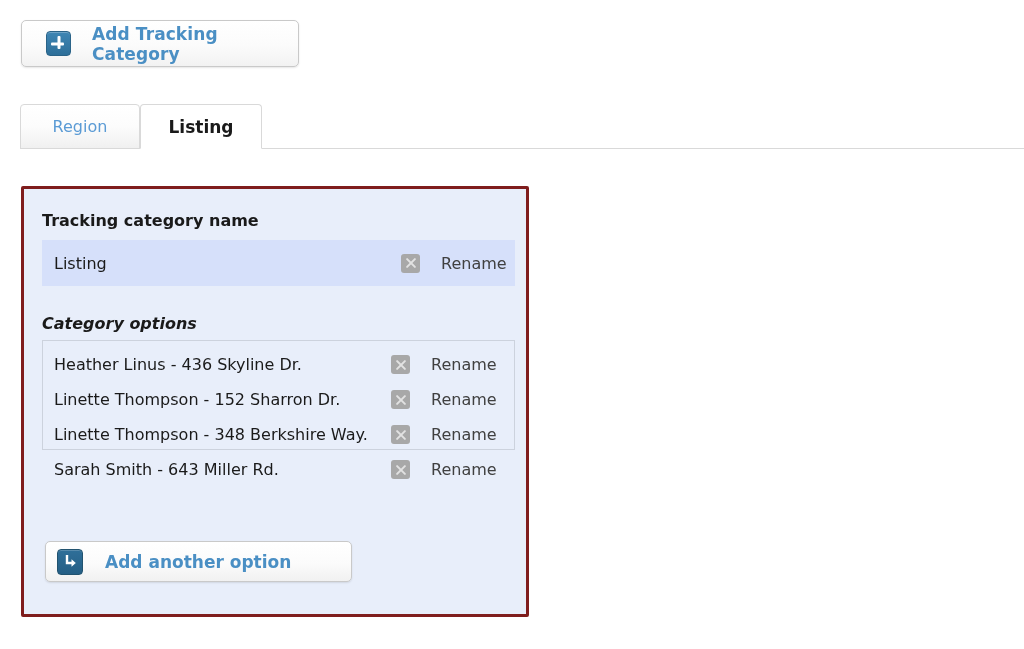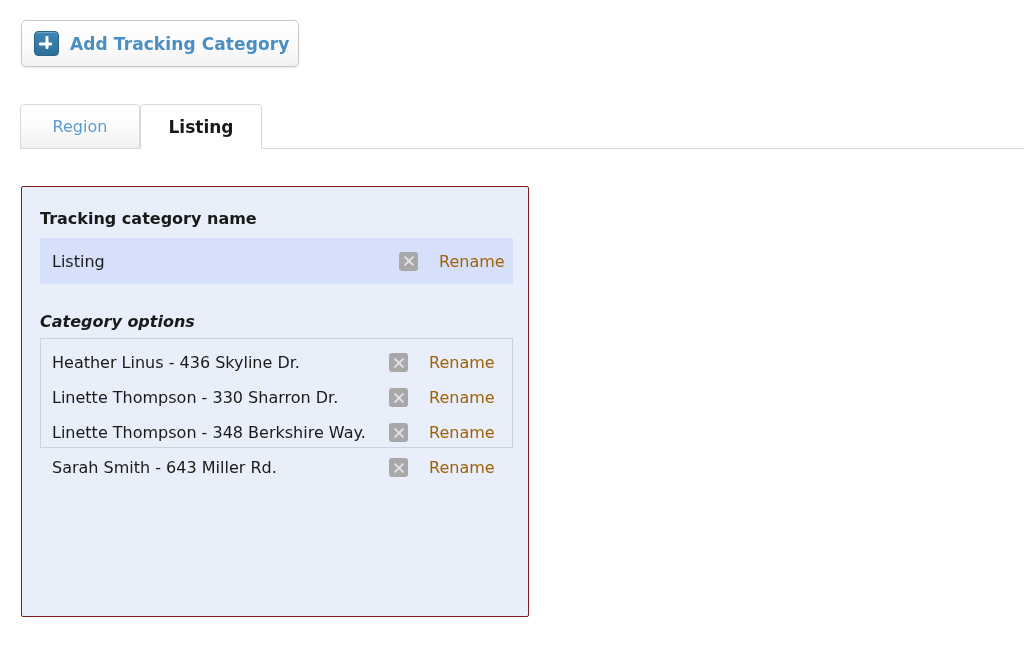--- a/index.html
+++ b/index.html
@@ -23,23 +23,24 @@
     top: 20px;
     width: 278px;
     height: 47px;
     box-sizing: border-box;
     background: linear-gradient(to bottom, #ffffff 0%, #fbfbfb 55%, #f2f2f2 100%);
     border: 1px solid #c9c9c9;
     border-radius: 5px;
     box-shadow: 0 1px 2px rgba(0,0,0,0.10);
     display: flex;
     align-items: center;
-    padding-left: 12px;
+    padding-left: 24px;
     cursor: pointer;
     user-select: none;
+    gap: 10px;
   }
   .icon-sq {
     width: 23px;
     height: 23px;
     border-radius: 4px;
     flex: 0 0 auto;
     position: relative;
     display: inline-block;
   }
   .icon-plus {
@@ -123,21 +124,21 @@
 
   
   .panel {
     position: absolute;
     left: 21px;
     top: 186px;
     width: 508px;
     height: 431px;
     box-sizing: border-box;
     background: #e8eefa;
-    border: 1px solid #7f1d1d;
+    border: 3px solid #7f1d1d;
     border-radius: 2px;
   }
   .panel-heading {
     margin: 0;
     padding: 0;
     font-size: 16px;
     font-weight: bold;
     color: #1a1a1a;
   }
   .h-name {
@@ -218,21 +219,21 @@
     background: #e2e2e2;
     border-radius: 1px;
   }
   .del-icon::before { transform: translate(-50%,-50%) rotate(45deg); }
   .del-icon::after  { transform: translate(-50%,-50%) rotate(-45deg); }
 
   .rename-link {
     position: absolute;
     left: 388px;
     font-size: 16px;
-    color: #a16207;
+    color: #404040;
     cursor: pointer;
     white-space: nowrap;
   }
 
   
   .name-row .del-icon { left: 359px; }
   .name-row .rename-link { left: 399px; }
 
   
   .add-opt-btn {
@@ -297,30 +298,39 @@
 
   <div class="panel-heading h-options">Category options</div>
 
   <div class="options-box">
     <div class="opt-row">
       <span class="opt-text">Heather Linus - 436 Skyline Dr.</span>
       <span class="del-icon"></span>
       <span class="rename-link">Rename</span>
     </div>
     <div class="opt-row">
-      <span class="opt-text">Linette Thompson - 330 Sharron Dr.</span>
+      <span class="opt-text">Linette Thompson - 152 Sharron Dr.</span>
       <span class="del-icon"></span>
       <span class="rename-link">Rename</span>
     </div>
     <div class="opt-row">
       <span class="opt-text">Linette Thompson - 348 Berkshire Way.</span>
       <span class="del-icon"></span>
       <span class="rename-link">Rename</span>
     </div>
     <div class="opt-row">
       <span class="opt-text">Sarah Smith - 643 Miller Rd.</span>
       <span class="del-icon"></span>
       <span class="rename-link">Rename</span>
     </div>
   </div>
 
+  <div class="add-opt-btn">
+    <span class="icon-sq icon-arrow">
+      <svg width="18" height="18" viewBox="0 0 18 18" aria-hidden="true">
+        <path d="M6 2 L6 10 L13 10" fill="none" stroke="#ffffff" stroke-width="2.4"></path>
+        <path d="M10.5 6.2 L14.8 10 L10.5 13.8 Z" fill="#ffffff"></path>
+      </svg>
+    </span>
+    <span class="btn-label">Add another option</span>
+  </div>
 
 </div>
 
 </body></html>

